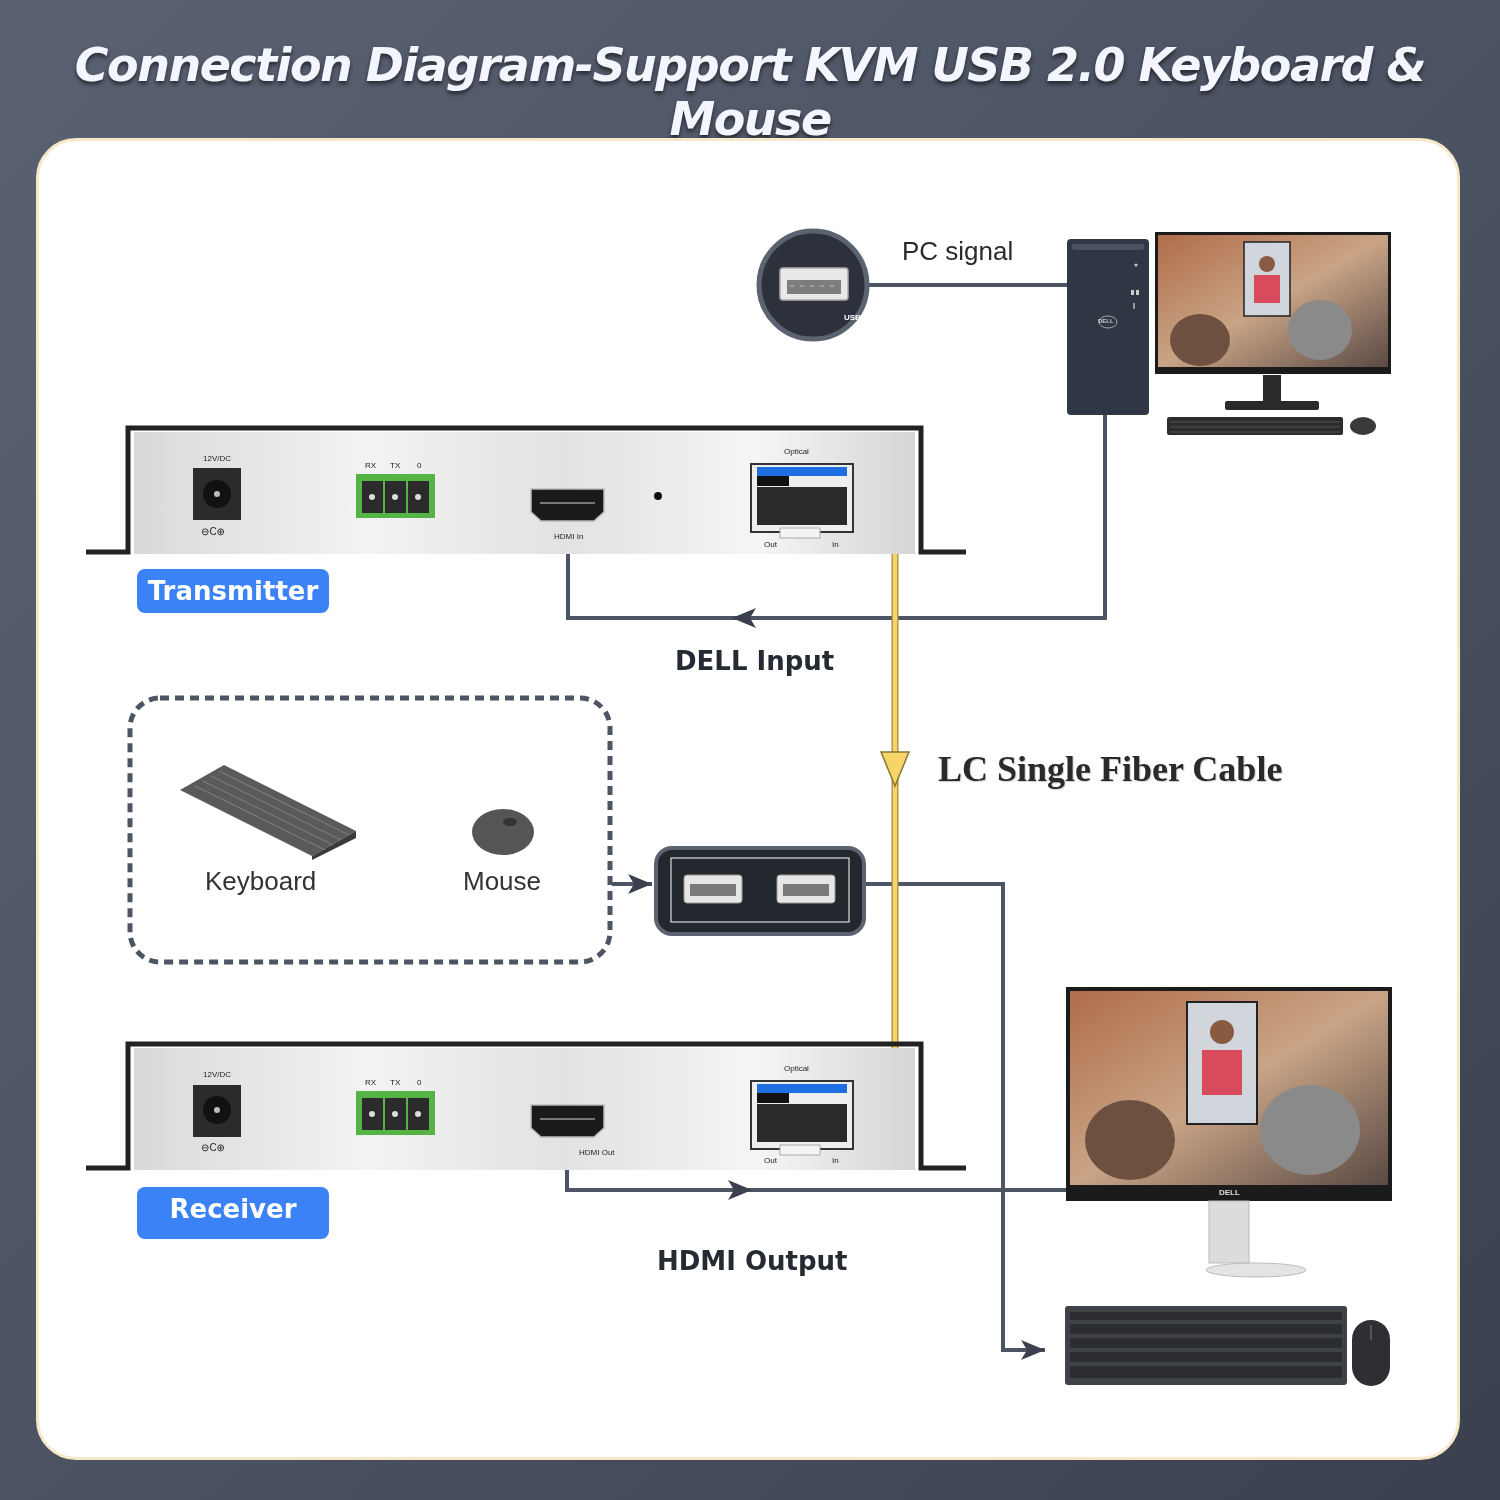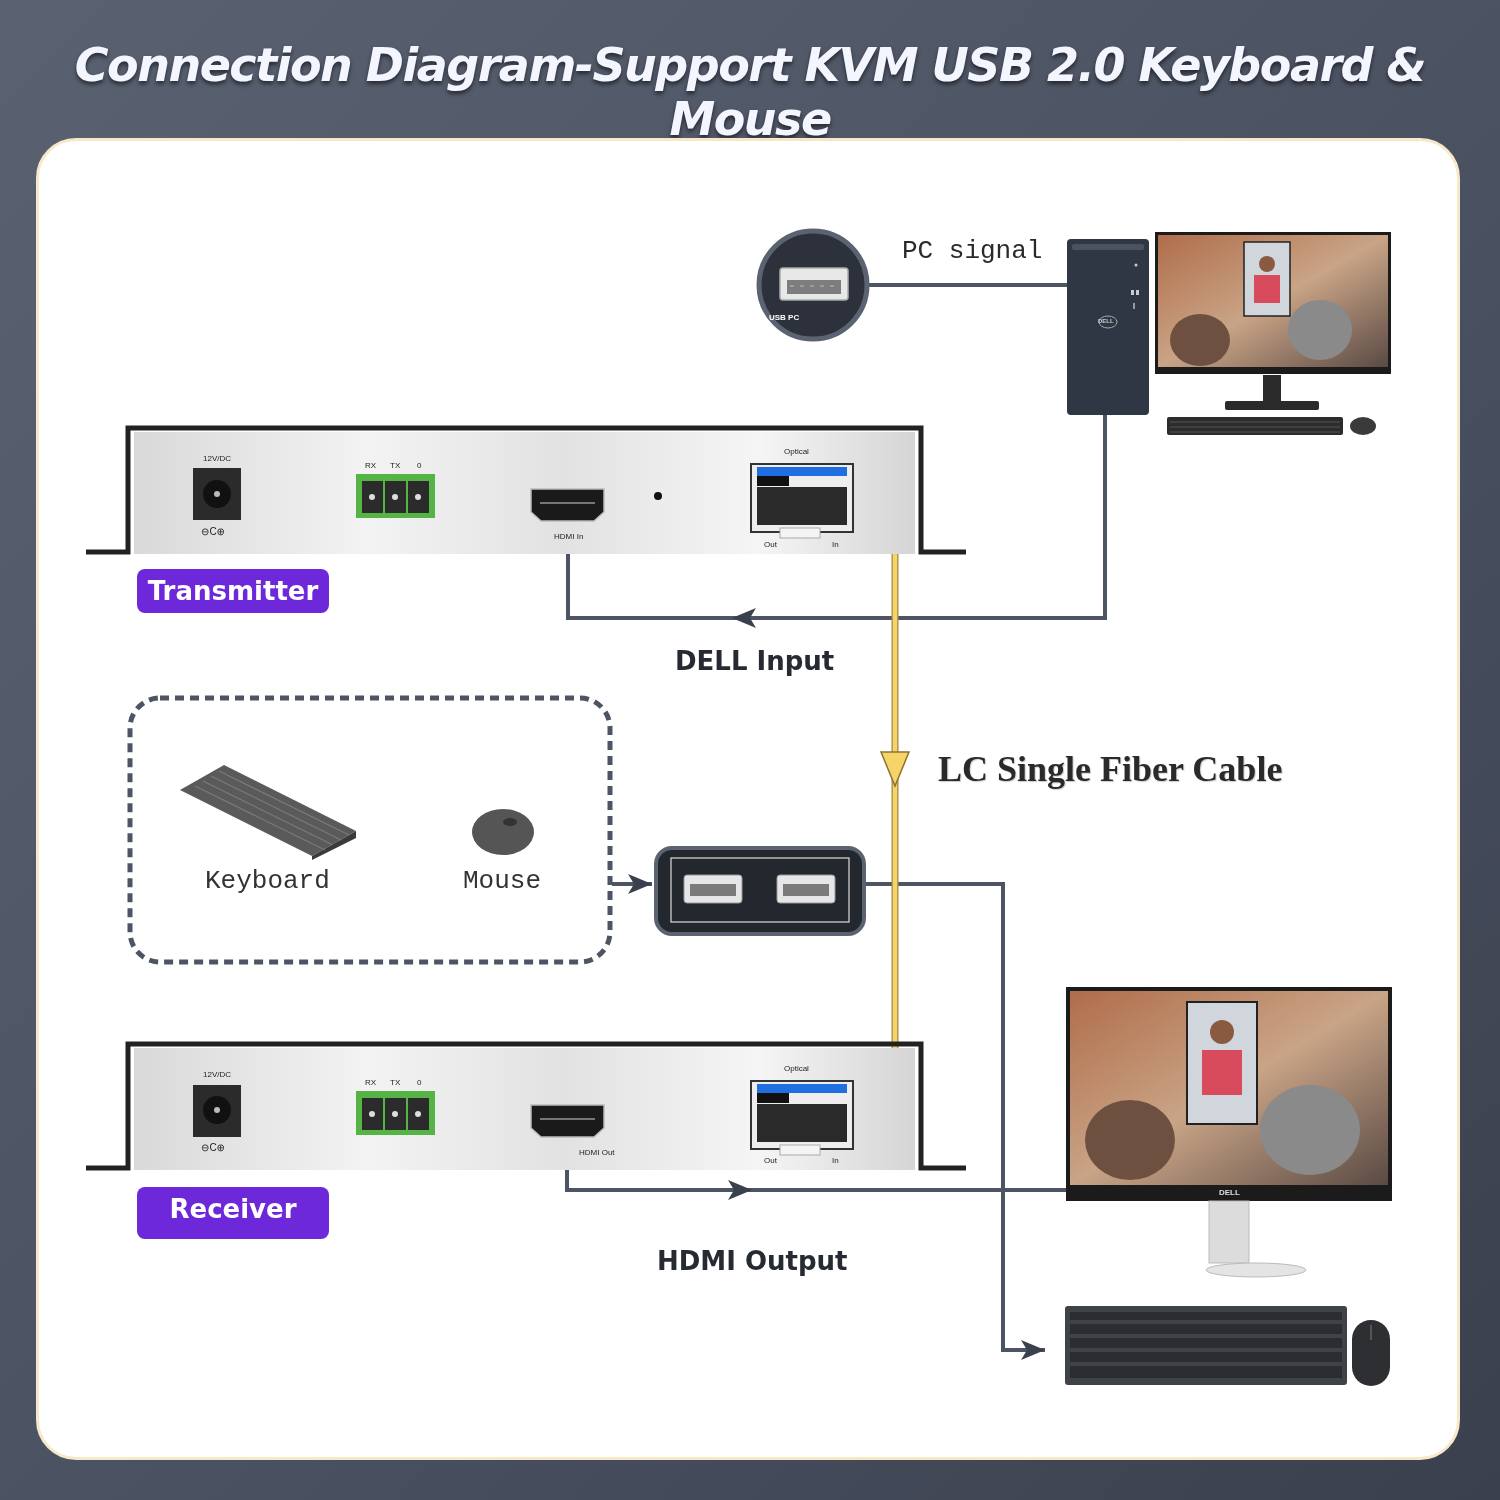--- a/index.html
+++ b/index.html
@@ -6,24 +6,24 @@
   body{width:1500px;height:1500px;position:relative;overflow:hidden;
     background:linear-gradient(135deg,#5a6272 0%,#4a5161 55%,#3a404d 100%);
     font-family:"DejaVu Sans",sans-serif;}
   .title{position:absolute;left:0;top:38px;width:1500px;text-align:center;
     font-family:"DejaVu Sans",sans-serif;font-weight:bold;font-style:italic;font-size:46px;letter-spacing:-1.5px;
     color:#f4f6ff;text-shadow:0 3px 4px rgba(0,0,0,.55);}
   .panel{position:absolute;left:36px;top:138px;width:1424px;height:1322px;background:#fff;border-radius:40px;
     border:3px solid #f6e8c8;box-sizing:border-box;}
   svg.diagram{position:absolute;left:0;top:0;}
   .lbl{position:absolute;white-space:nowrap;}
-  .plain{font-family:Liberation Mono, monospace;color:#2a2a2a;}
+  .plain{font-family:Liberation Sans, sans-serif;color:#2a2a2a;}
   .bold{font-family:"DejaVu Sans",sans-serif;font-weight:bold;color:#262a33;}
   .serif{font-family:"DejaVu Serif",serif;font-weight:bold;color:#2a2a2a;text-shadow:1px 1px 1px rgba(0,0,0,.2);}
-  .tag{position:absolute;background:#6d28d9;color:#fff;border-radius:8px;font-weight:bold;
+  .tag{position:absolute;background:#3b82f6;color:#fff;border-radius:8px;font-weight:bold;
     font-family:"DejaVu Sans",sans-serif;font-size:26px;text-align:center;box-sizing:border-box;}
   .tiny{font-family:"Liberation Sans",sans-serif;font-size:8px;color:#222;position:absolute;white-space:nowrap;}
   .tinyw{font-family:"Liberation Sans",sans-serif;font-size:8px;color:#fff;font-weight:bold;position:absolute;white-space:nowrap;}
 </style>
 </head>
 <body>
 
 <div class="title">Connection Diagram-Support KVM USB 2.0 Keyboard &amp; Mouse</div>
 <div class="panel"></div>
 
@@ -195,21 +195,21 @@
       <rect x="1070" y="1366" width="272" height="12"></rect>
     </g>
   </g>
   <g>
     <rect x="1352" y="1320" width="38" height="66" rx="19" fill="#2d2f33"></rect>
     <line x1="1371" y1="1325" x2="1371" y2="1340" stroke="#555" stroke-width="2"></line>
   </g>
 </svg>
 
 <div class="lbl plain" style="left:902px;top:236px;font-size:26px;">PC signal</div>
-<div class="tinyw" style="left:749px;top:313px;padding-left:20px;">USB PC</div>
+<div class="tinyw" style="left:824px;top:313px;padding-left:20px;">USB PC</div>
 
 <div class="tiny" style="left:203px;top:454px;">12V/DC</div>
 <div class="tiny" style="left:201px;top:526px;font-size:10px;">⊖C⊕</div>
 <div class="tiny" style="left:365px;top:461px;">RX</div>
 <div class="tiny" style="left:390px;top:461px;">TX</div>
 <div class="tiny" style="left:417px;top:461px;">0</div>
 <div class="tiny" style="left:554px;top:532px;">HDMI In</div>
 <div class="tiny" style="left:784px;top:447px;">Optical</div>
 <div class="tiny" style="left:764px;top:540px;">Out</div>
 <div class="tiny" style="left:832px;top:540px;">In</div>

